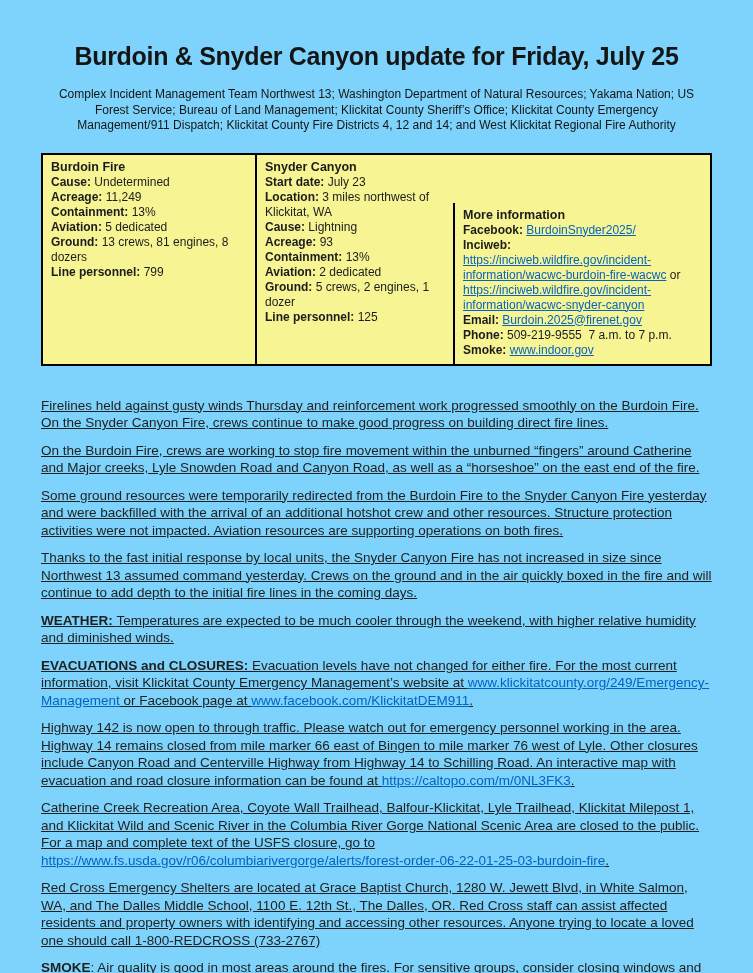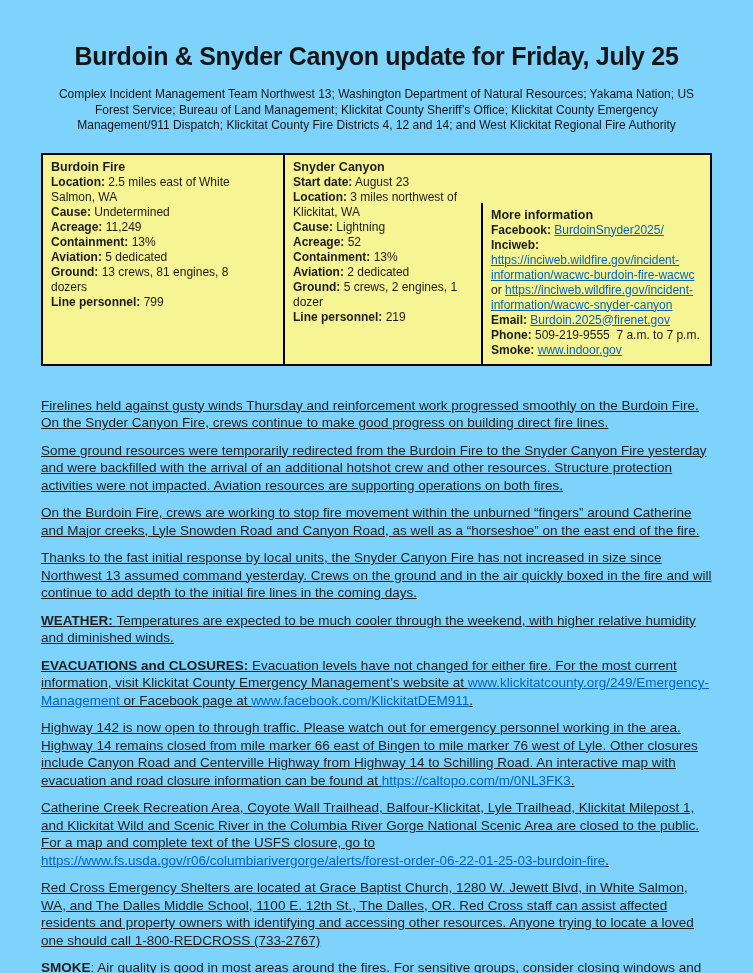--- a/index.html
+++ b/index.html
@@ -21,73 +21,72 @@
   .info-table{
     display:flex;border:2px solid #000;box-sizing:border-box;
     width:671px;
   }
   .col{
     box-sizing:border-box;padding:4px 8px 6px 8px;
     font-size:12px;line-height:15px;color:#1c1c1c;
   }
   .col + .col{border-left:2px solid #000;}
   .col-burdoin-fire{width:212px;}
-  .col-snyder-canyon{width:198px;margin-left:28px;}
+  .col-snyder-canyon{width:198px;}
   .col-more-information{flex:1;margin-top:48px;}
   .col-title{font-weight:bold;font-size:12.5px;line-height:16px;}
   .line{overflow-wrap:anywhere;}
   .seg.bold{font-weight:bold;}
   a.seg{color:var(--link,#0563c1);text-decoration:underline;cursor:pointer;overflow-wrap:anywhere;}
   .body-text{margin-top:31px;width:671px;text-decoration:underline;}
   .para{
     font-size:13.5px;line-height:17.5px;margin:0 0 10px 0;
     overflow-wrap:break-word;
   }
 </style>
 </head>
 <body>
 
 <div class="page">
   <h1 class="title">Burdoin &amp; Snyder Canyon update for Friday, July 25</h1>
   <p class="subtitle">Complex Incident Management Team Northwest 13; Washington Department of Natural Resources; Yakama Nation; US Forest Service; Bureau of Land Management; Klickitat County Sheriff’s Office; Klickitat County Emergency Management/911 Dispatch; Klickitat County Fire Districts 4, 12 and 14; and West Klickitat Regional Fire Authority</p>
   <div class="info-table" id="info-table" style="background: rgb(247, 244, 147); border-color: rgb(0, 0, 0);">
       <div class="col col-burdoin-fire">
         <div class="col-title">Burdoin Fire</div>
-        <div class="line"><span class="seg bold">Location:</span><span class="seg normal"> 2.5 miles east of White Salmon, WA</span></div>
         <div class="line"><span class="seg bold">Cause:</span><span class="seg normal"> Undetermined</span></div>
         <div class="line"><span class="seg bold">Acreage:</span><span class="seg normal"> 11,249</span></div>
         <div class="line"><span class="seg bold">Containment:</span><span class="seg normal"> 13%</span></div>
         <div class="line"><span class="seg bold">Aviation:</span><span class="seg normal"> 5 dedicated</span></div>
         <div class="line"><span class="seg bold">Ground:</span><span class="seg normal"> 13 crews, 81 engines, 8 dozers</span></div>
         <div class="line"><span class="seg bold">Line personnel:</span><span class="seg normal"> 799</span></div>
       </div>
       <div class="col col-snyder-canyon">
         <div class="col-title">Snyder Canyon</div>
-        <div class="line"><span class="seg bold">Start date:</span><span class="seg normal"> August 23</span></div>
+        <div class="line"><span class="seg bold">Start date:</span><span class="seg normal"> July 23</span></div>
         <div class="line"><span class="seg bold">Location:</span><span class="seg normal"> 3 miles northwest of Klickitat, WA</span></div>
         <div class="line"><span class="seg bold">Cause:</span><span class="seg normal"> Lightning</span></div>
-        <div class="line"><span class="seg bold">Acreage:</span><span class="seg normal"> 52</span></div>
+        <div class="line"><span class="seg bold">Acreage:</span><span class="seg normal"> 93</span></div>
         <div class="line"><span class="seg bold">Containment:</span><span class="seg normal"> 13%</span></div>
         <div class="line"><span class="seg bold">Aviation:</span><span class="seg normal"> 2 dedicated</span></div>
         <div class="line"><span class="seg bold">Ground:</span><span class="seg normal"> 5 crews, 2 engines, 1 dozer</span></div>
-        <div class="line"><span class="seg bold">Line personnel:</span><span class="seg normal"> 219</span></div>
+        <div class="line"><span class="seg bold">Line personnel:</span><span class="seg normal"> 125</span></div>
       </div>
       <div class="col col-more-information">
         <div class="col-title">More information</div>
         <div class="line"><span class="seg bold">Facebook: </span><a href="#" class="seg link">BurdoinSnyder2025/</a></div>
         <div class="line"><span class="seg bold">Inciweb: </span><a href="#" class="seg link">https://inciweb.wildfire.gov/incident-information/wacwc-burdoin-fire-wacwc</a><span class="seg normal"> or </span><a href="#" class="seg link">https://inciweb.wildfire.gov/incident-information/wacwc-snyder-canyon</a></div>
         <div class="line"><span class="seg bold">Email: </span><a href="#" class="seg link">Burdoin.2025@firenet.gov</a></div>
         <div class="line"><span class="seg bold">Phone: </span><span class="seg normal">509-219-9555 &nbsp;7 a.m. to 7 p.m.</span></div>
         <div class="line"><span class="seg bold">Smoke: </span><a href="#" class="seg link">www.indoor.gov</a></div>
       </div>
     </div>
   <div class="body-text" id="body-paragraphs">
       <p class="para"><span class="seg normal">Firelines held against gusty winds Thursday and reinforcement work progressed smoothly on the Burdoin Fire. On the Snyder Canyon Fire, crews continue to make good progress on building direct fire lines.</span></p>
+      <p class="para"><span class="seg normal">On the Burdoin Fire, crews are working to stop fire movement within the unburned “fingers” around Catherine and Major creeks, Lyle Snowden Road and Canyon Road, as well as a “horseshoe” on the east end of the fire.</span></p>
       <p class="para"><span class="seg normal">Some ground resources were temporarily redirected from the Burdoin Fire to the Snyder Canyon Fire yesterday and were backfilled with the arrival of an additional hotshot crew and other resources. Structure protection activities were not impacted. Aviation resources are supporting operations on both fires.</span></p>
-      <p class="para"><span class="seg normal">On the Burdoin Fire, crews are working to stop fire movement within the unburned “fingers” around Catherine and Major creeks, Lyle Snowden Road and Canyon Road, as well as a “horseshoe” on the east end of the fire.</span></p>
       <p class="para"><span class="seg normal">Thanks to the fast initial response by local units, the Snyder Canyon Fire has not increased in size since Northwest 13 assumed command yesterday. Crews on the ground and in the air quickly boxed in the fire and will continue to add depth to the initial fire lines in the coming days.</span></p>
       <p class="para"><span class="seg bold">WEATHER: </span><span class="seg normal">Temperatures are expected to be much cooler through the weekend, with higher relative humidity and diminished winds.</span></p>
       <p class="para"><span class="seg bold">EVACUATIONS and CLOSURES: </span><span class="seg normal">Evacuation levels have not changed for either fire. For the most current information, visit Klickitat County Emergency Management’s website at </span><a href="#" class="seg link">www.klickitatcounty.org/249/Emergency-Management</a><span class="seg normal"> or Facebook page at </span><a href="#" class="seg link">www.facebook.com/KlickitatDEM911</a><span class="seg normal">.</span></p>
       <p class="para"><span class="seg normal">Highway 142 is now open to through traffic. Please watch out for emergency personnel working in the area. Highway 14 remains closed from mile marker 66 east of Bingen to mile marker 76 west of Lyle. Other closures include Canyon Road and Centerville Highway from Highway 14 to Schilling Road. An interactive map with evacuation and road closure information can be found at </span><a href="#" class="seg link">https://caltopo.com/m/0NL3FK3</a><span class="seg normal">.</span></p>
       <p class="para"><span class="seg normal">Catherine Creek Recreation Area, Coyote Wall Trailhead, Balfour-Klickitat, Lyle Trailhead, Klickitat Milepost 1, and Klickitat Wild and Scenic River in the Columbia River Gorge National Scenic Area are closed to the public. For a map and complete text of the USFS closure, go to </span><a href="#" class="seg link">https://www.fs.usda.gov/r06/columbiarivergorge/alerts/forest-order-06-22-01-25-03-burdoin-fire</a><span class="seg normal">.</span></p>
       <p class="para"><span class="seg normal">Red Cross Emergency Shelters are located at Grace Baptist Church, 1280 W. Jewett Blvd, in White Salmon, WA, and The Dalles Middle School, 1100 E. 12th St., The Dalles, OR. Red Cross staff can assist affected residents and property owners with identifying and accessing other resources. Anyone trying to locate a loved one should call 1-800-REDCROSS (733-2767)</span></p>
       <p class="para"><span class="seg bold">SMOKE</span><span class="seg normal">: Air quality is good in most areas around the fires. For sensitive groups, consider closing windows and doors and consider indoor activities. For real-time air quality information, visit </span><a href="#" class="seg link">www.airnow.gov/</a><span class="seg bold">.</span></p>
     </div>
 </div>
 

